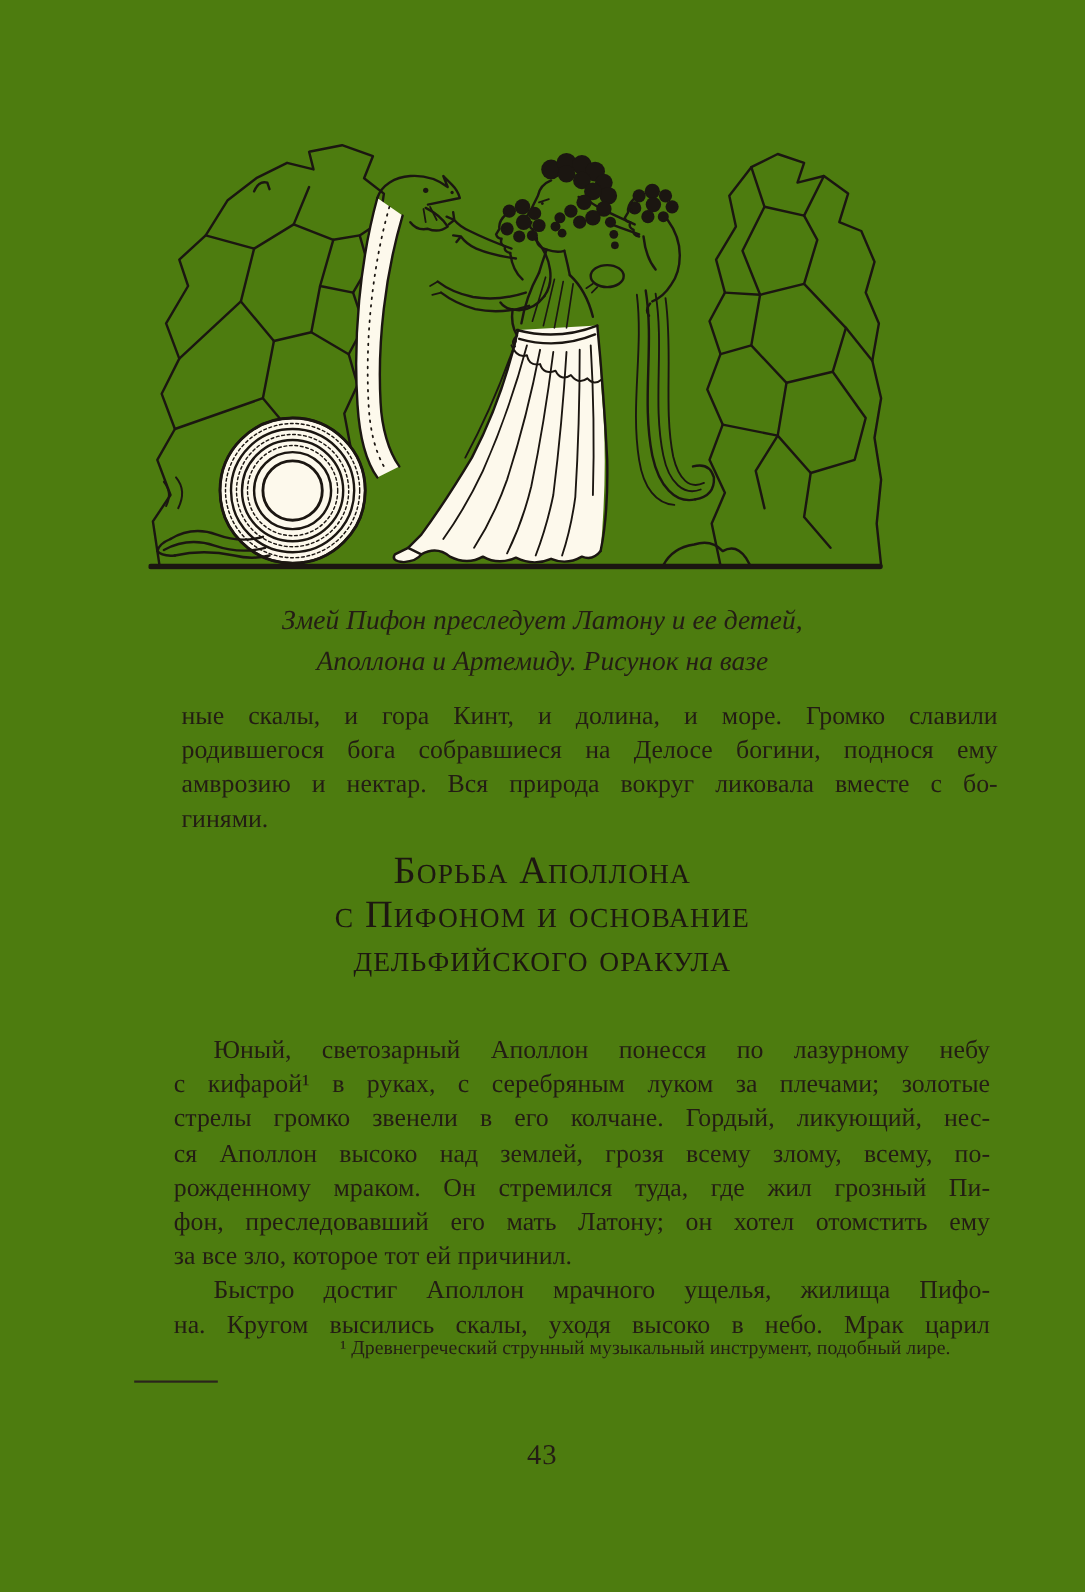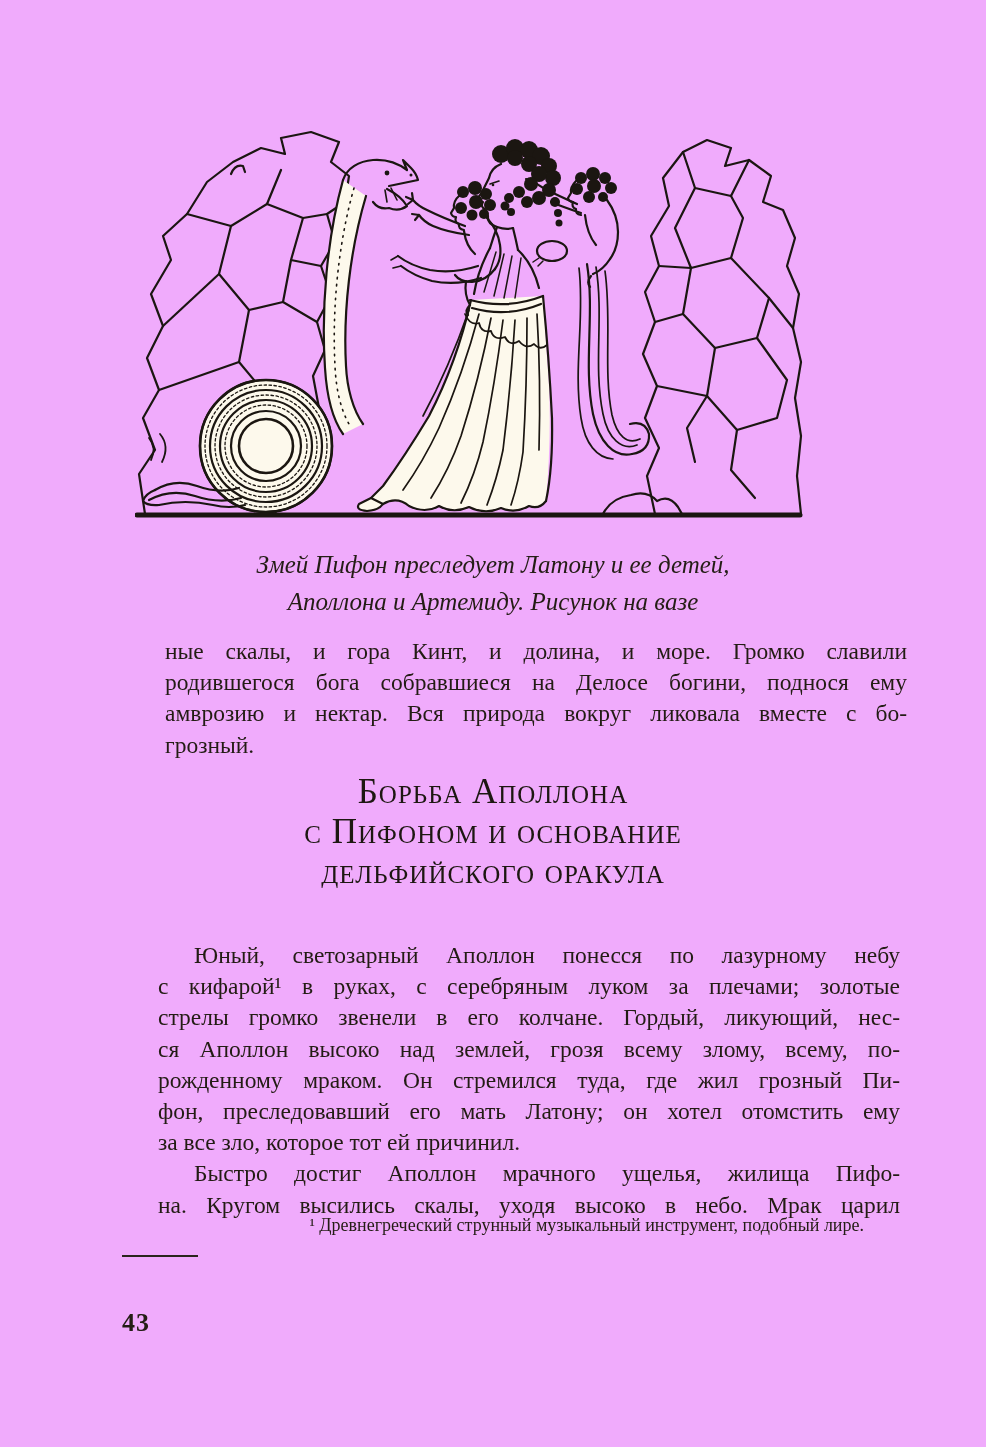--- a/index.html
+++ b/index.html
@@ -1,19 +1,19 @@
 <!DOCTYPE html>
 <html><head>
 <meta charset="utf-8">
 <style>
   html,body { margin:0; padding:0; }
   .page {
     position:relative;
     width:986px; height:1447px;
-    background:#f0abfc;
+    background:#4d7c0f;
     font-family:"Liberation Serif","DejaVu Serif",serif;
     color:#231c14;
     overflow:hidden;
   }
   .illustration {
     position:absolute; left:135px; top:118px;
     width:668px; height:400px;
   }
   .caption {
     position:absolute; top:546px; left:122px; width:742px;
@@ -38,21 +38,21 @@
   .footnote-rule {
     position:absolute; left:122px; top:1255px; width:76px; height:0;
     border-top:2.5px solid #2a241c;
   }
   .footnote {
     position:absolute; left:122px; top:1212px; width:742px;
     font-size:18px; line-height:26px; text-indent:24px; color:#241d15;text-align:right;
   }
   .page-number {
     position:absolute; left:122px; top:1308px; width:742px;
-    text-align:left; font-size:26px; letter-spacing:1px; color:#241d15;font-weight:bold;
+    text-align:center; font-size:26px; letter-spacing:1px; color:#241d15;
   }
   svg .ink { stroke:#1b1611; fill:none; stroke-width:2.2; stroke-linejoin:round; stroke-linecap:round; }
 </style>
 </head>
 <body>
 
 <div class="page">
 
   <div class="illustration">
     <svg viewBox="0 0 668 400" width="668" height="400">
@@ -206,21 +206,21 @@
 
   <div class="caption">
     <div>Змей Пифон преследует Латону и ее детей,</div>
     <div>Аполлона и Артемиду. Рисунок на вазе</div>
   </div>
 
   <div class="text-col para" id="para1" style="position:absolute;">
     <div class="line">ные скалы, и гора Кинт, и долина, и море. Громко славили</div>
     <div class="line">родившегося бога собравшиеся на Делосе богини, поднося ему</div>
     <div class="line">амврозию и нектар. Вся природа вокруг ликовала вместе с бо-</div>
-    <div class="line last">грозный.</div>
+    <div class="line last">гинями.</div>
   </div>
 
   <div id="heading">
     <div>Борьба Аполлона</div>
     <div>с Пифоном и основание</div>
     <div>дельфийского оракула</div>
   </div>
 
   <div class="text-col para" id="para23" style="position:absolute;">
     <div class="line indent">Юный, светозарный Аполлон понесся по лазурному небу</div>

